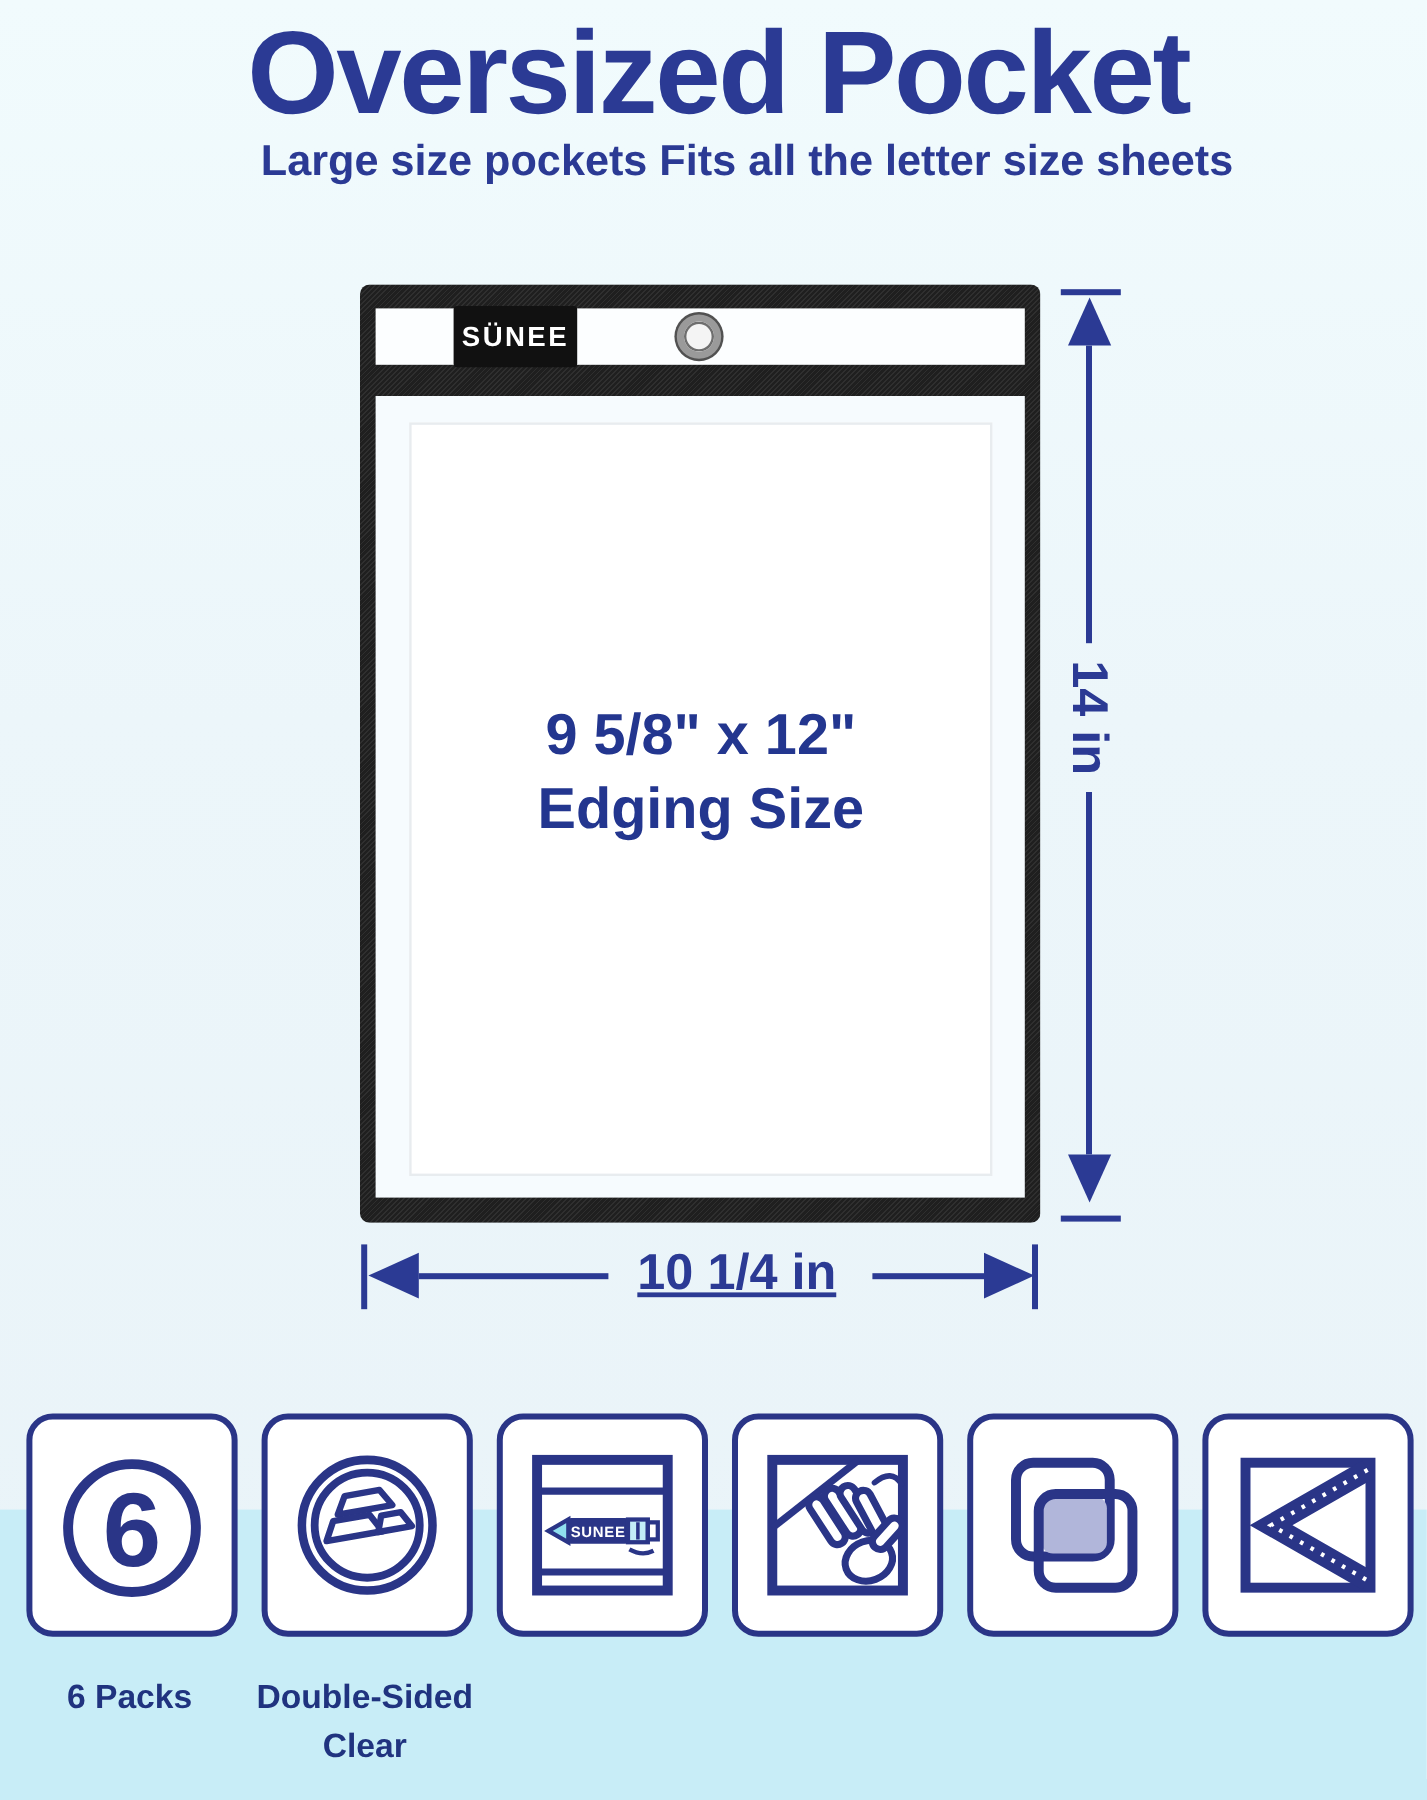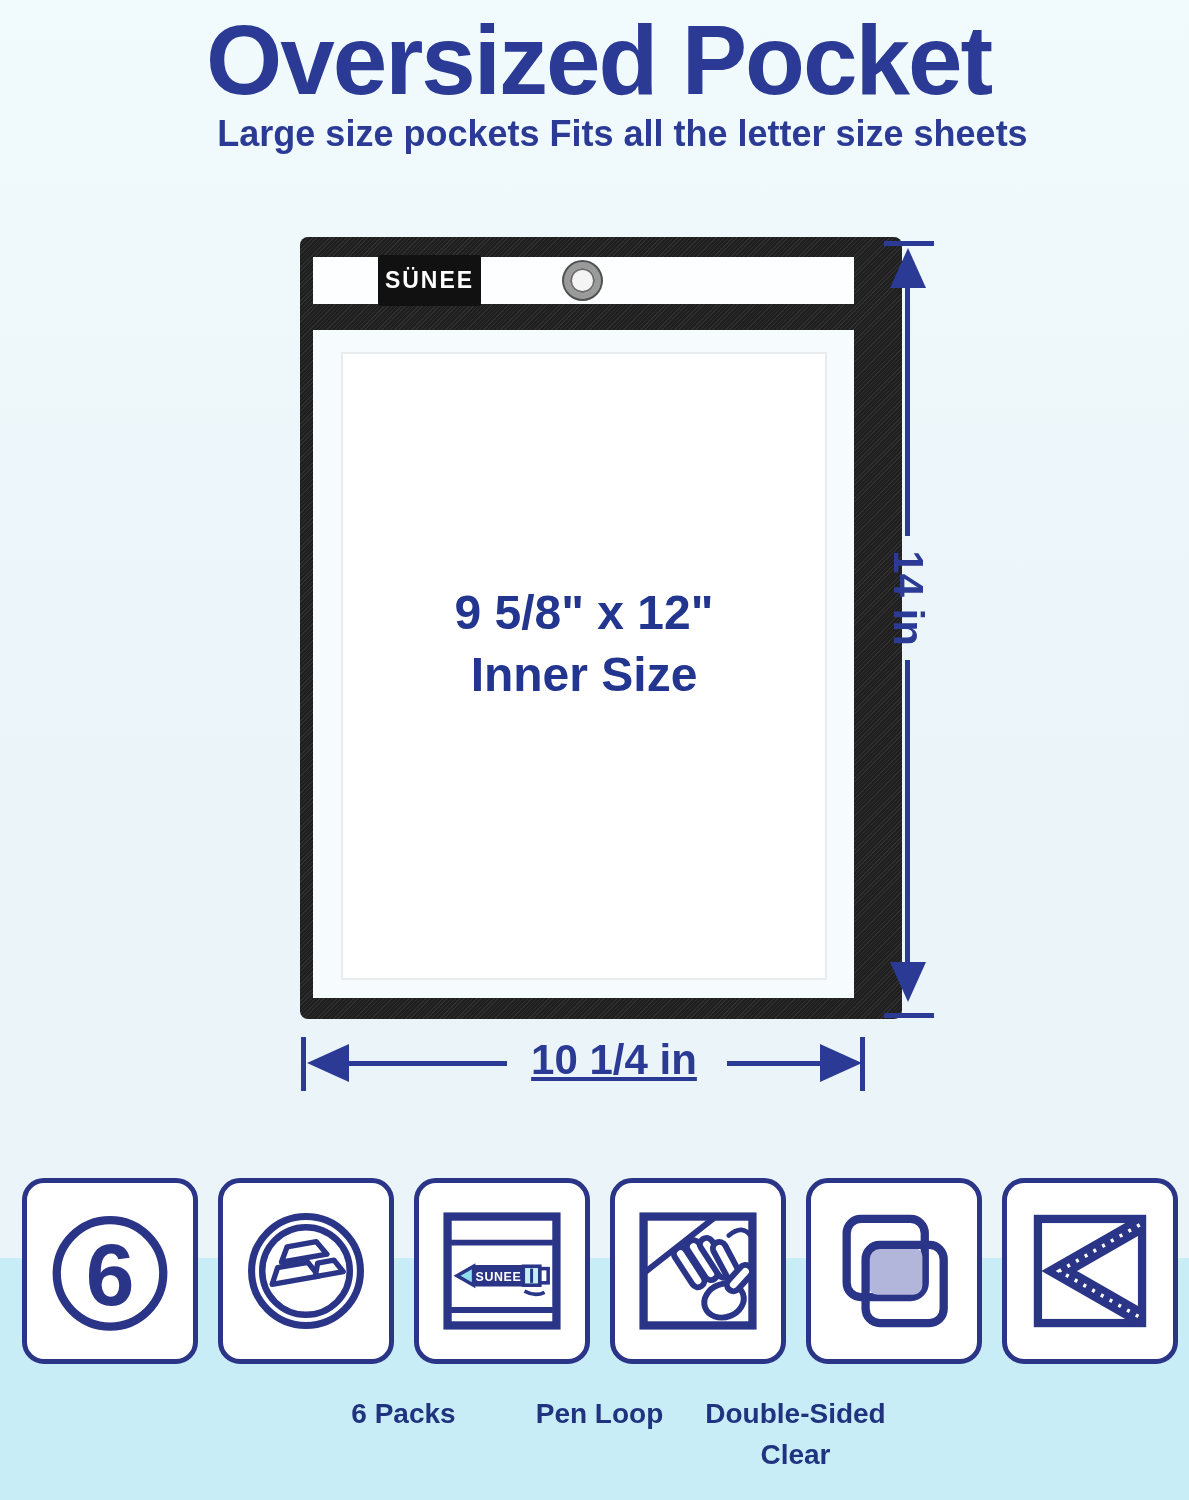--- a/index.html
+++ b/index.html
@@ -18,21 +18,20 @@
   .subtitle {
     position:absolute; top:113px; left:0; width:100%; text-align:center;
     font-size:36px; font-weight:bold; color:#2b3a94;padding-left:28px;
   }
 
   
   .pocket {
     position:absolute; left:300px; top:237px; width:567px; height:782px;
     background-color:#1f1f1f; border-radius:8px;
     background-image:repeating-linear-gradient(135deg, rgba(255,255,255,0.07) 0px, rgba(255,255,255,0.07) 1px, transparent 1px, transparent 3px);
-    padding-left:35px;
   }
   .pocket-header {
     position:absolute; left:13px; top:20px; width:541px; height:47px; background:#fcfeff;
   }
   .brand-patch {
     position:absolute; left:65px; top:-2px; width:103px; height:51px;
     background:#111; border-radius:3px; text-align:center; line-height:51px;
     color:#fff; font-size:23px; font-weight:bold; letter-spacing:2px;
   }
   .grommet {
@@ -80,21 +79,21 @@
     display:flex; justify-content:space-between;
   }
   .tile {
     width:176px; height:186px; box-sizing:border-box; flex:0 0 auto;
     background:#ffffff; border:5px solid #2a3587; border-radius:22px;
     display:flex; align-items:center; justify-content:center;
   }
   .tile svg { display:block; }
   .labels {
     position:absolute; left:10px; top:1394px; width:1179px;
-    display:flex; justify-content:center;
+    display:flex; justify-content:flex-start;
   }
   .flabel {
     width:196px; flex:0 0 auto; text-align:center;
     color:#20337f; font-size:28px; font-weight:bold; line-height:1.45;
   }
 </style>
 </head>
 <body>
 
 <div class="page">
@@ -106,21 +105,21 @@
 
   <div class="pocket">
     <div class="pocket-header">
       <div class="brand-patch">SÜNEE</div>
       <div class="grommet"></div>
     </div>
     <div class="pocket-body">
       <div class="sheet">
         <div class="sheet-text">
           <div>9 5/8" x 12"</div>
-          <div>Inner Size</div>
+          <div>Edging Size</div>
         </div>
       </div>
     </div>
   </div>
 
   <div class="dim cap-top"></div>
   <div class="arrow arr-up"></div>
   <div class="dim seg-v1"></div>
   <div class="dim-label vdim-label">14 in</div>
   <div class="dim seg-v2"></div>
@@ -200,17 +199,16 @@
         <rect x="16" y="16" width="88" height="88" fill="#ffffff" stroke="#2a3587" stroke-width="7"></rect>
         <path d="M102,21 L34,60 L102,99" fill="none" stroke="#2a3587" stroke-width="15"></path>
         <path d="M102,21 L34,60 L102,99" fill="none" stroke="#ffffff" stroke-width="3" stroke-dasharray="2.5,6"></path>
       </svg>
     </div>
 
   </div>
 
   <div class="labels">
     <div class="flabel">6 Packs</div>
-    <div class="flabel">Pen Loop</div>
     <div class="flabel">Double-Sided Clear</div>
   </div>
 
 </div>
 
 </body></html>

